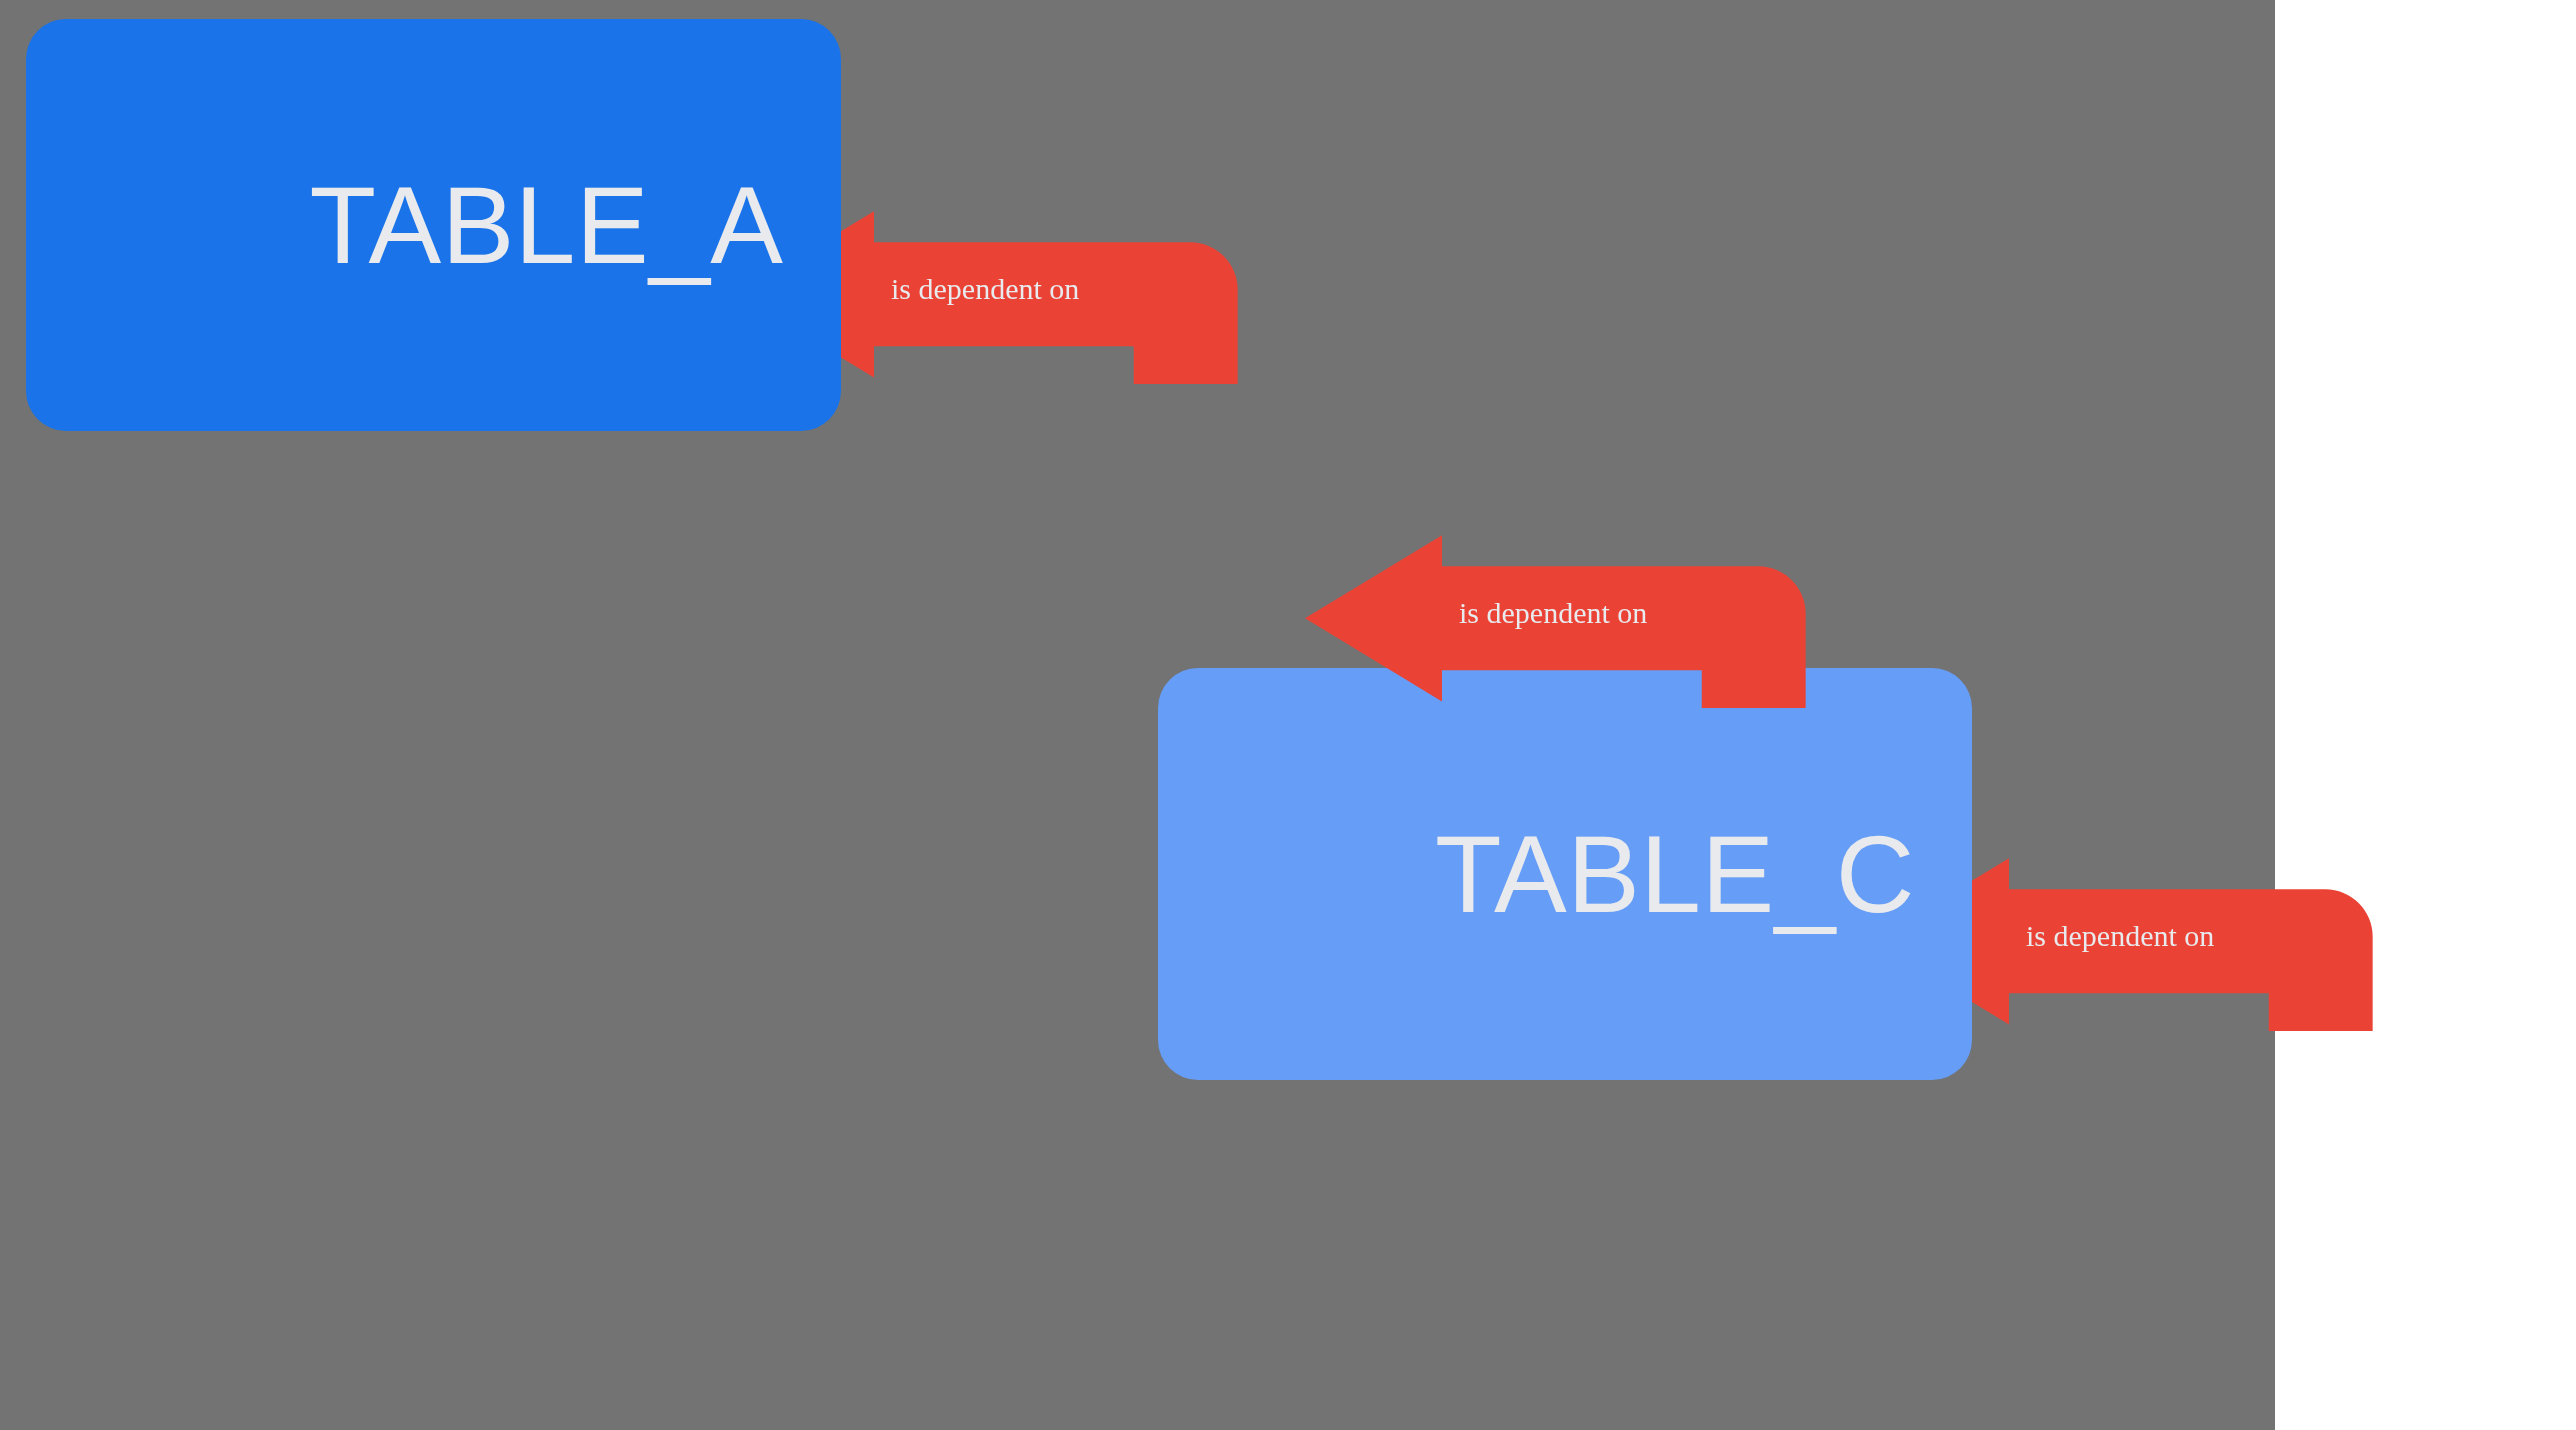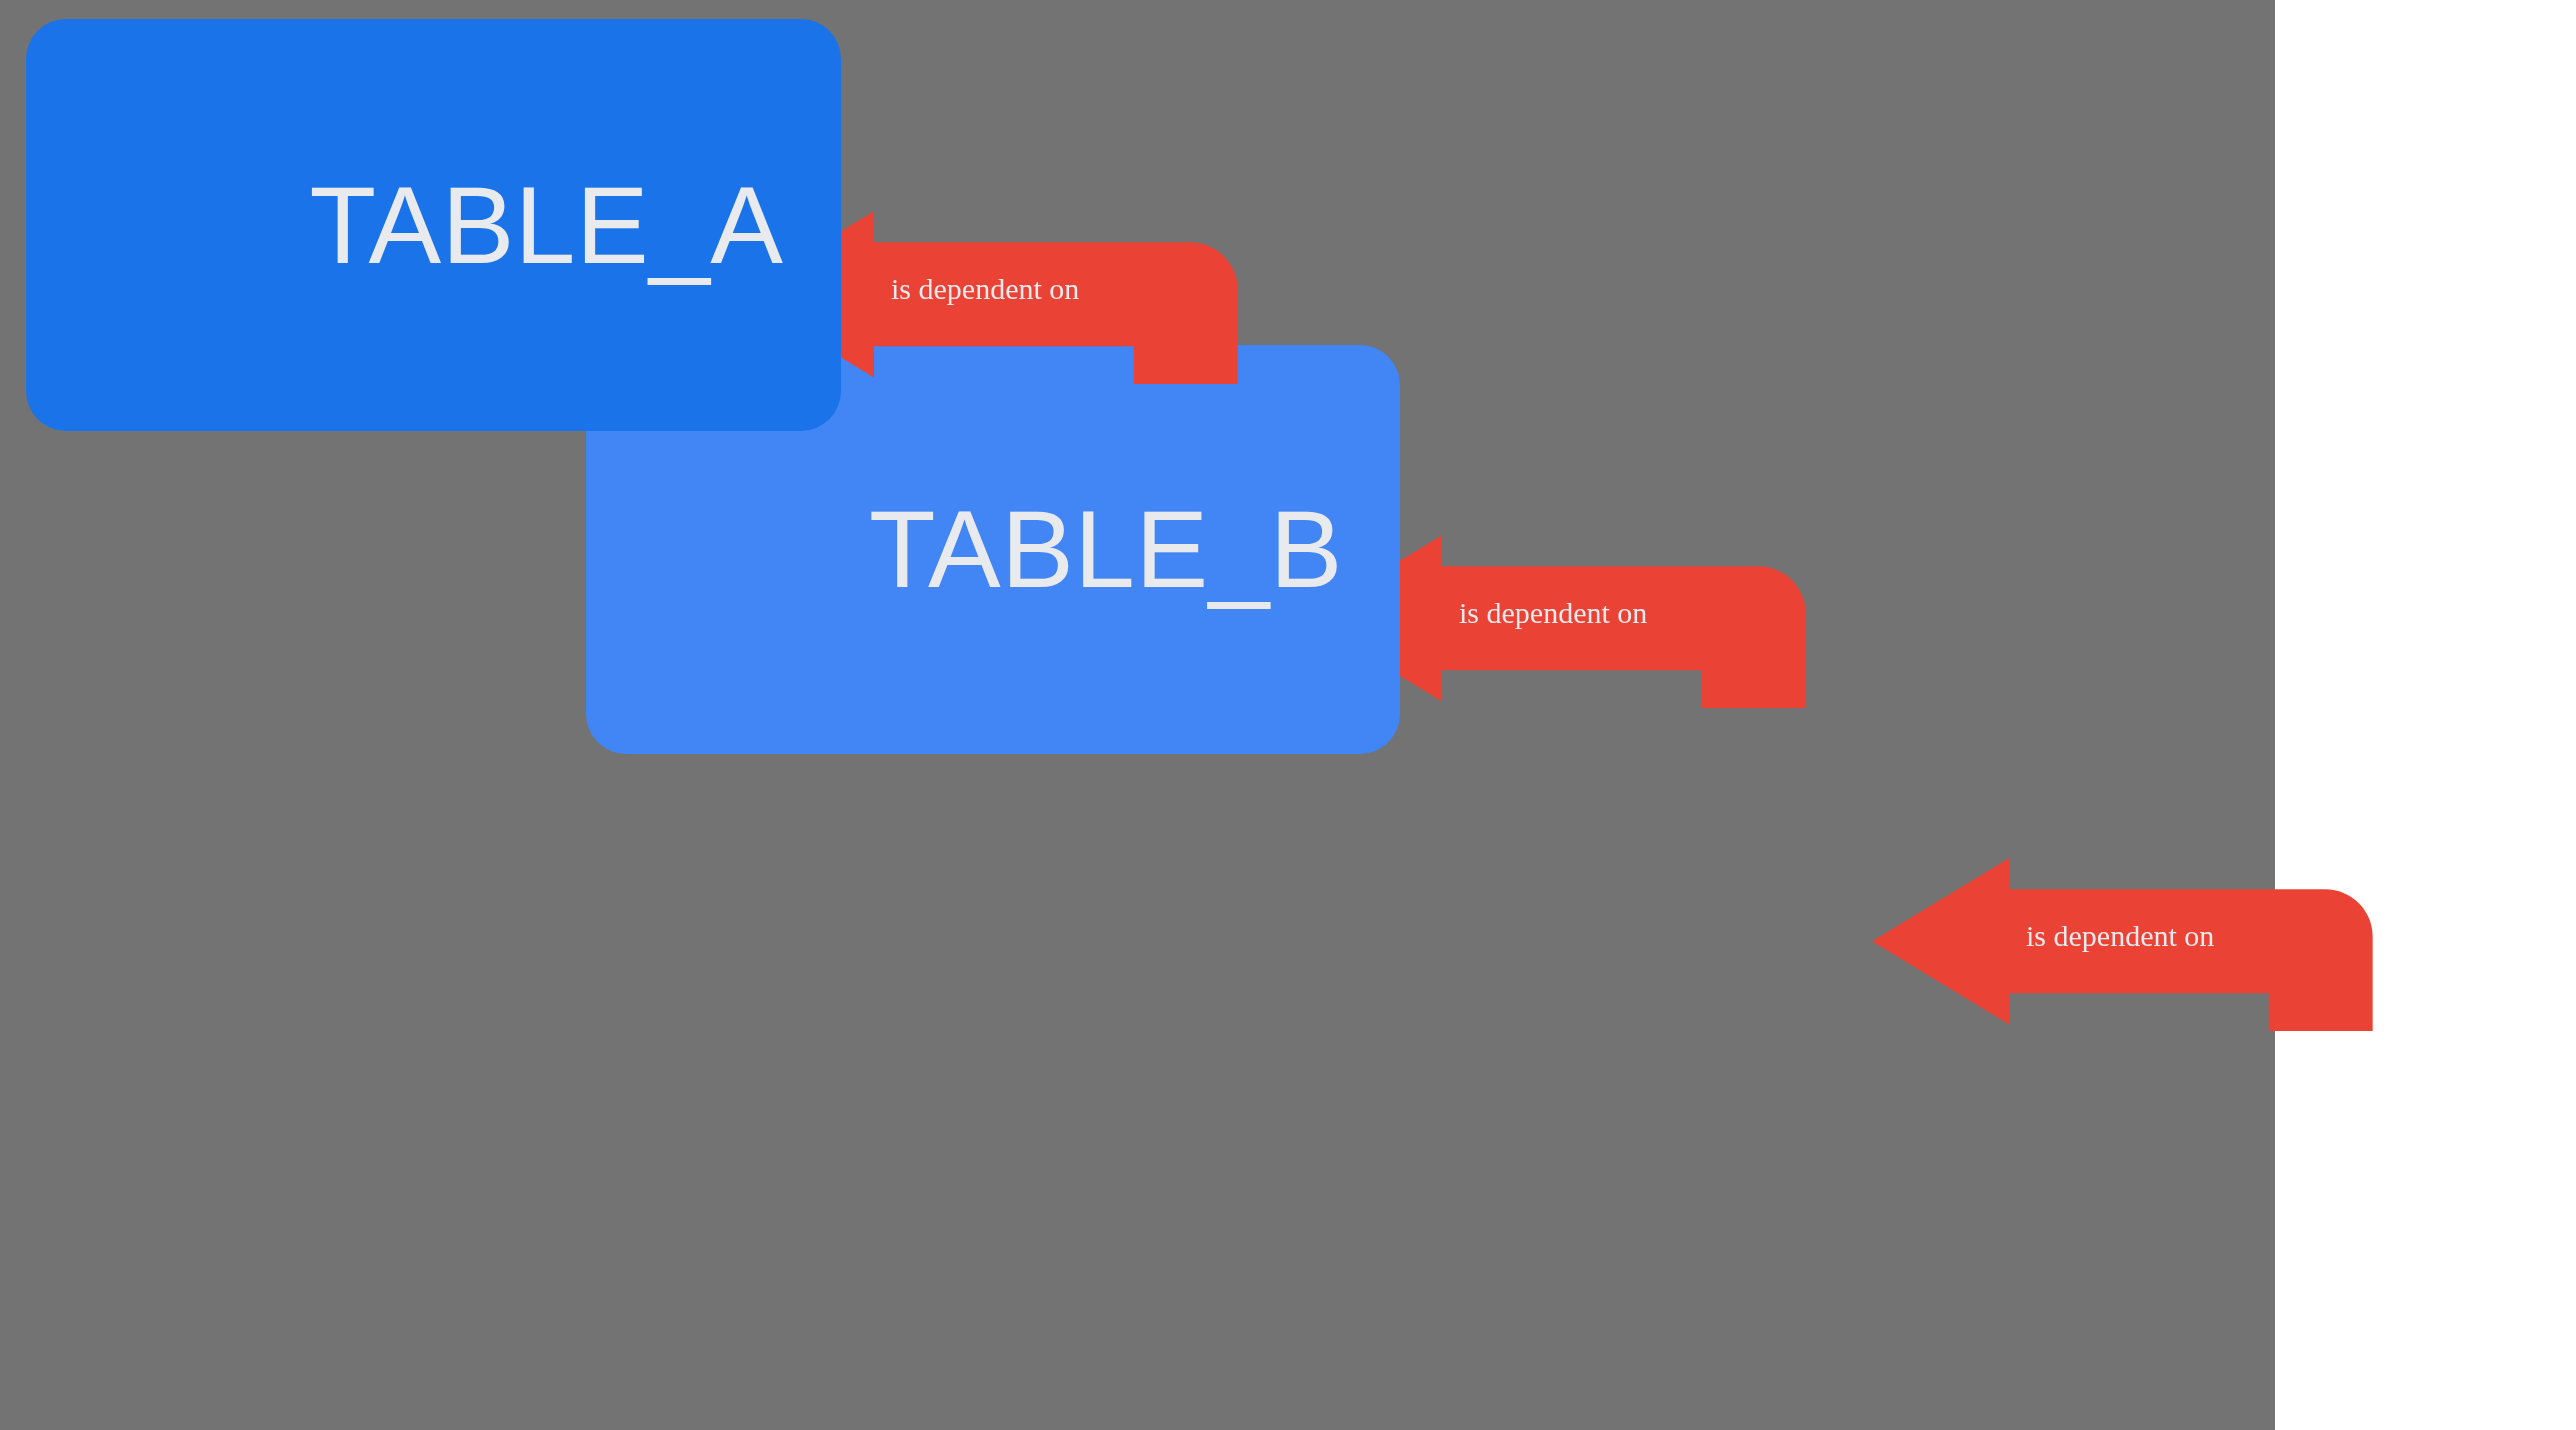--- a/index.html
+++ b/index.html
@@ -78,24 +78,24 @@
 </style>
 </head>
 <body>
 
 <div id="canvas">
 
   <div class="node node-a">
     <span class="node-label">TABLE_A</span>
   </div>
 
-  <div class="node node-b">
-    <span class="node-label">TABLE_B</span>
+
+  <div class="node node-c">
+    <span class="node-label">TABLE_C</span>
   </div>
-
 
 
   <div class="edge edge-ab">
     <svg width="529" height="246" viewBox="0 0 560 260">
       <path d="M 0,125
                L 145,37
                L 145,70
                L 480,70
                A 50,50 0 0 1 530,120
                L 530,220

